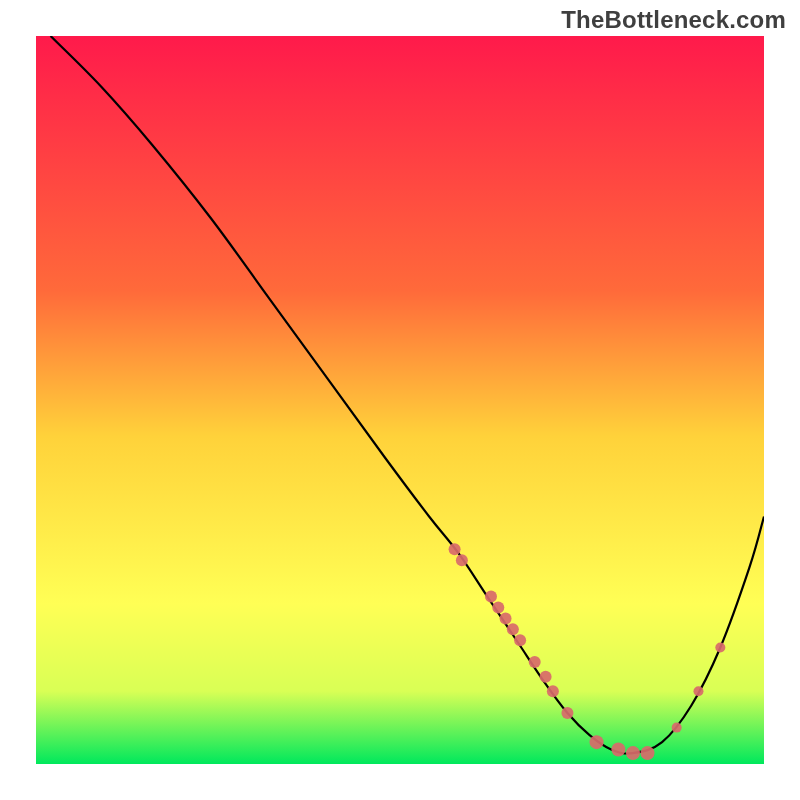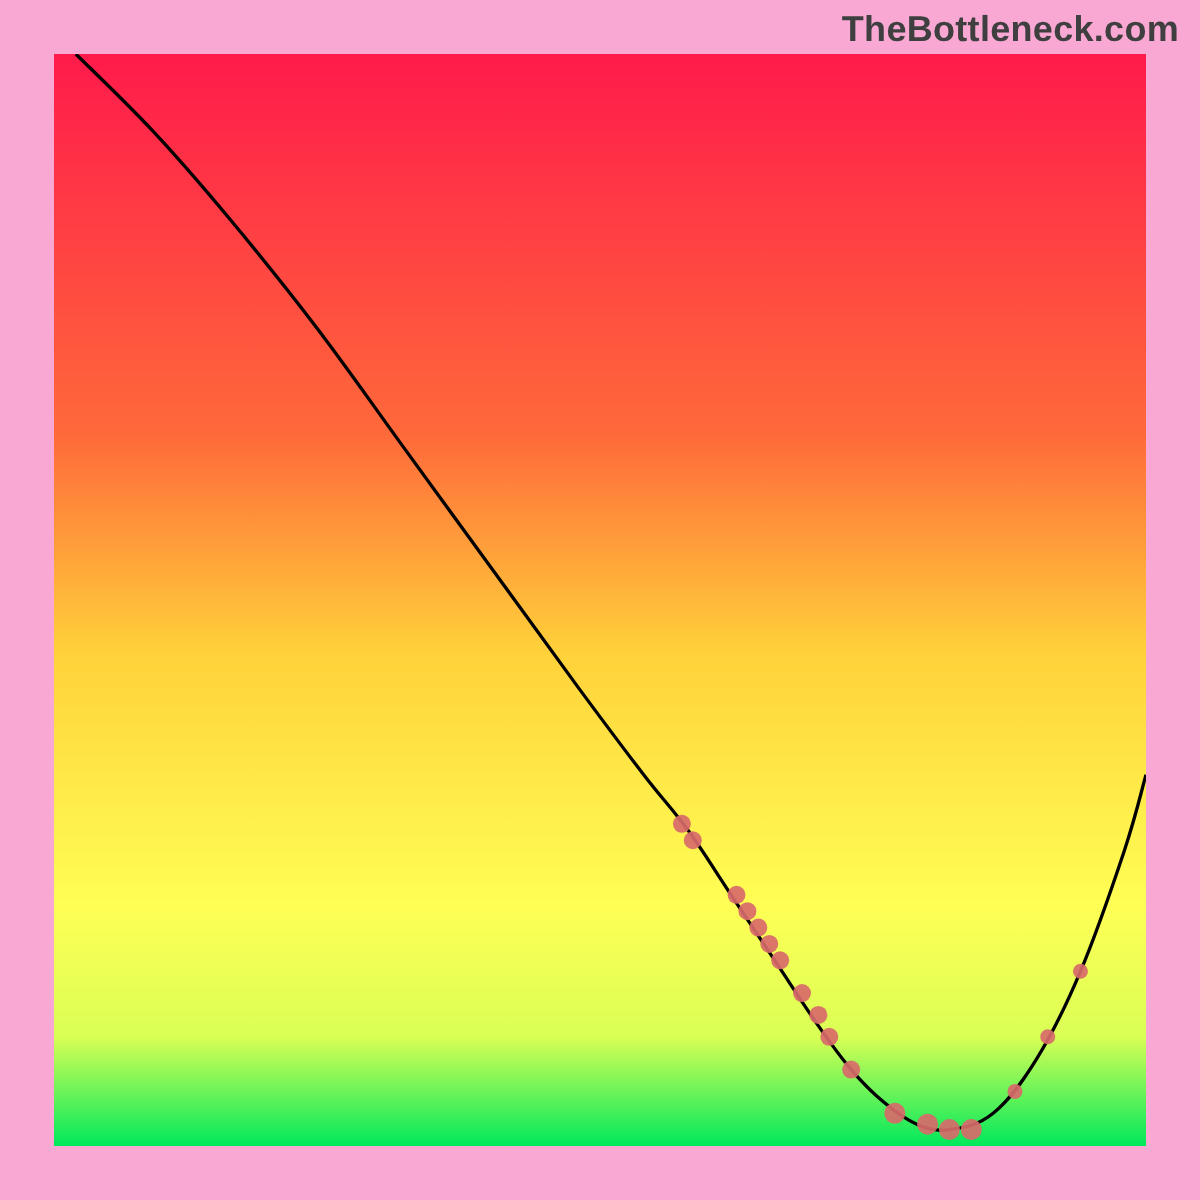--- a/index.html
+++ b/index.html
@@ -1,21 +1,21 @@
 <!DOCTYPE html>
 <html><head>
 <meta charset="utf-8">
 <style>
   * { margin: 0; padding: 0; box-sizing: border-box; }
   html, body { width: 800px; height: 800px; overflow: hidden; background: #000; }
   .frame {
     position: relative;
     width: 800px;
     height: 800px;
-    background: #f9a8d4;
+    background: #ffffff;
   }
   .watermark {
     position: absolute;
     top: 6px;
     right: 14px;
     font-family: Arial, Helvetica, sans-serif;
     font-size: 24px;
     font-weight: bold;
     color: #3f3f3f;
     letter-spacing: 0.2px;

